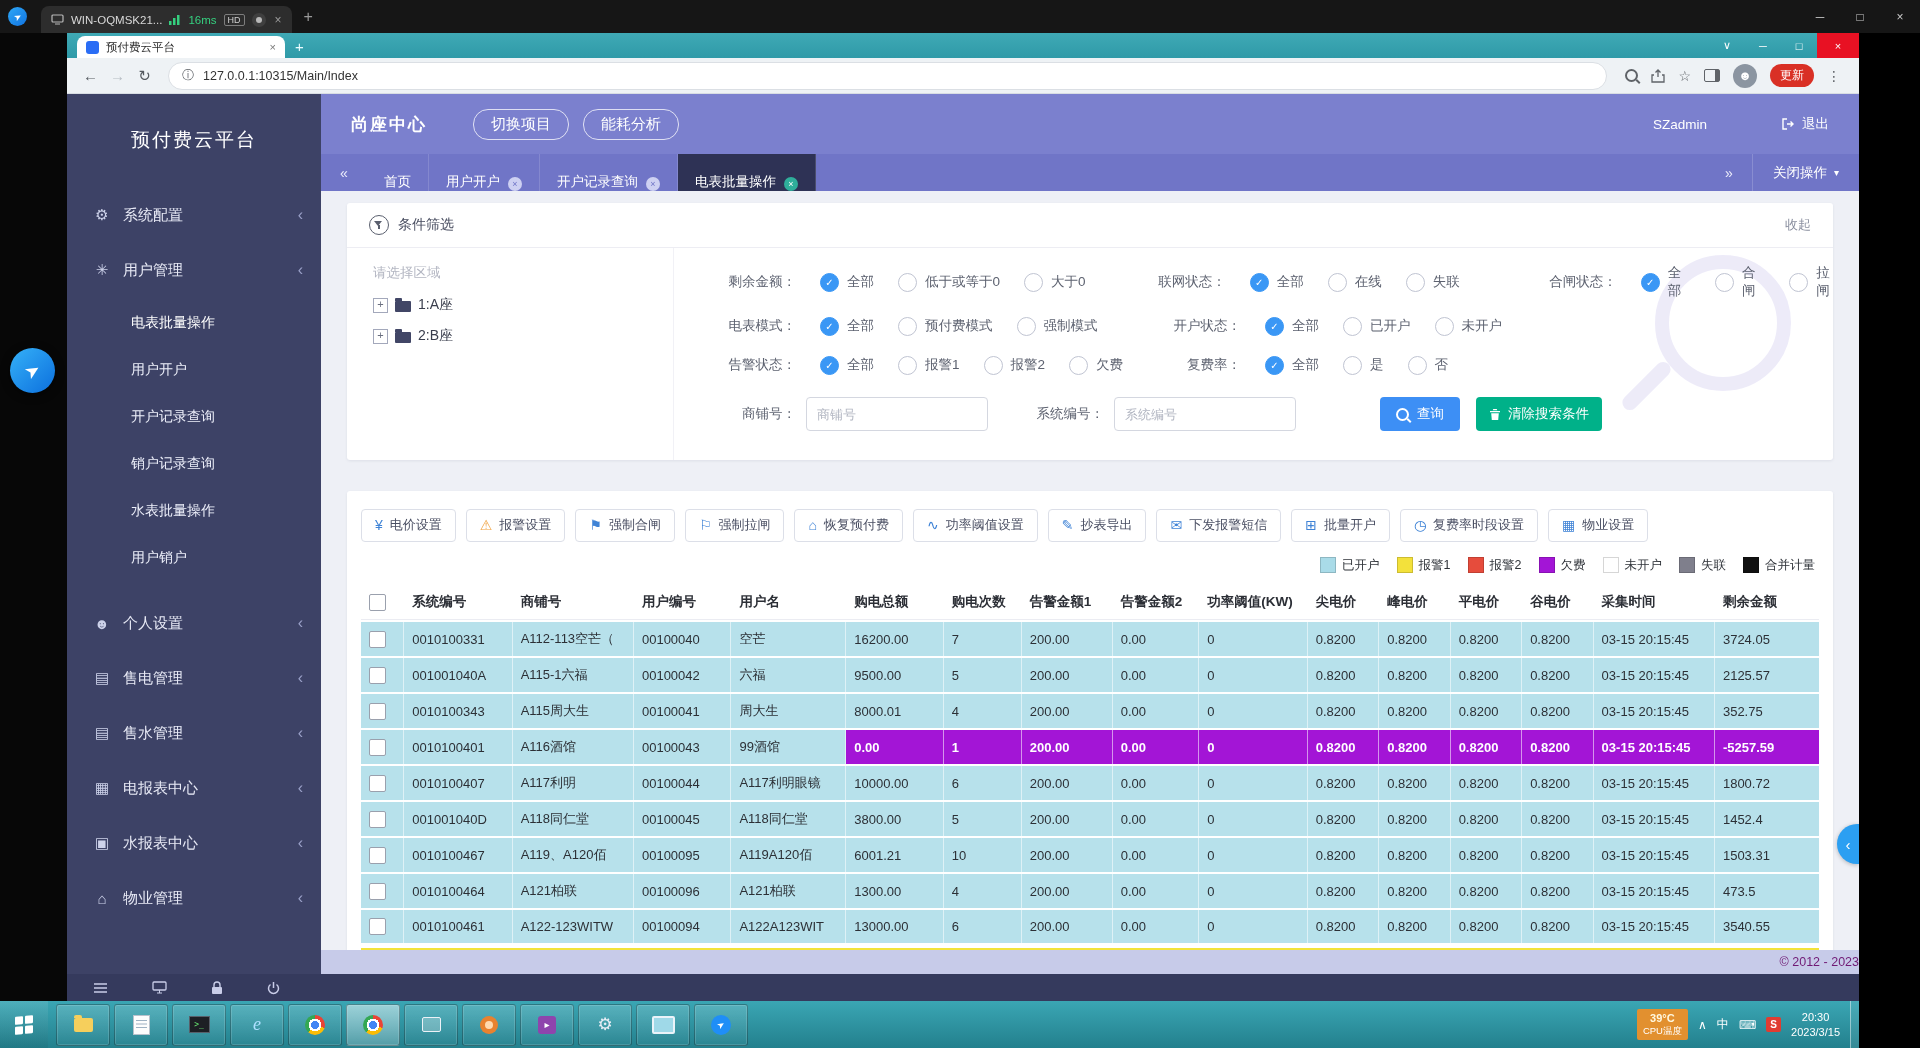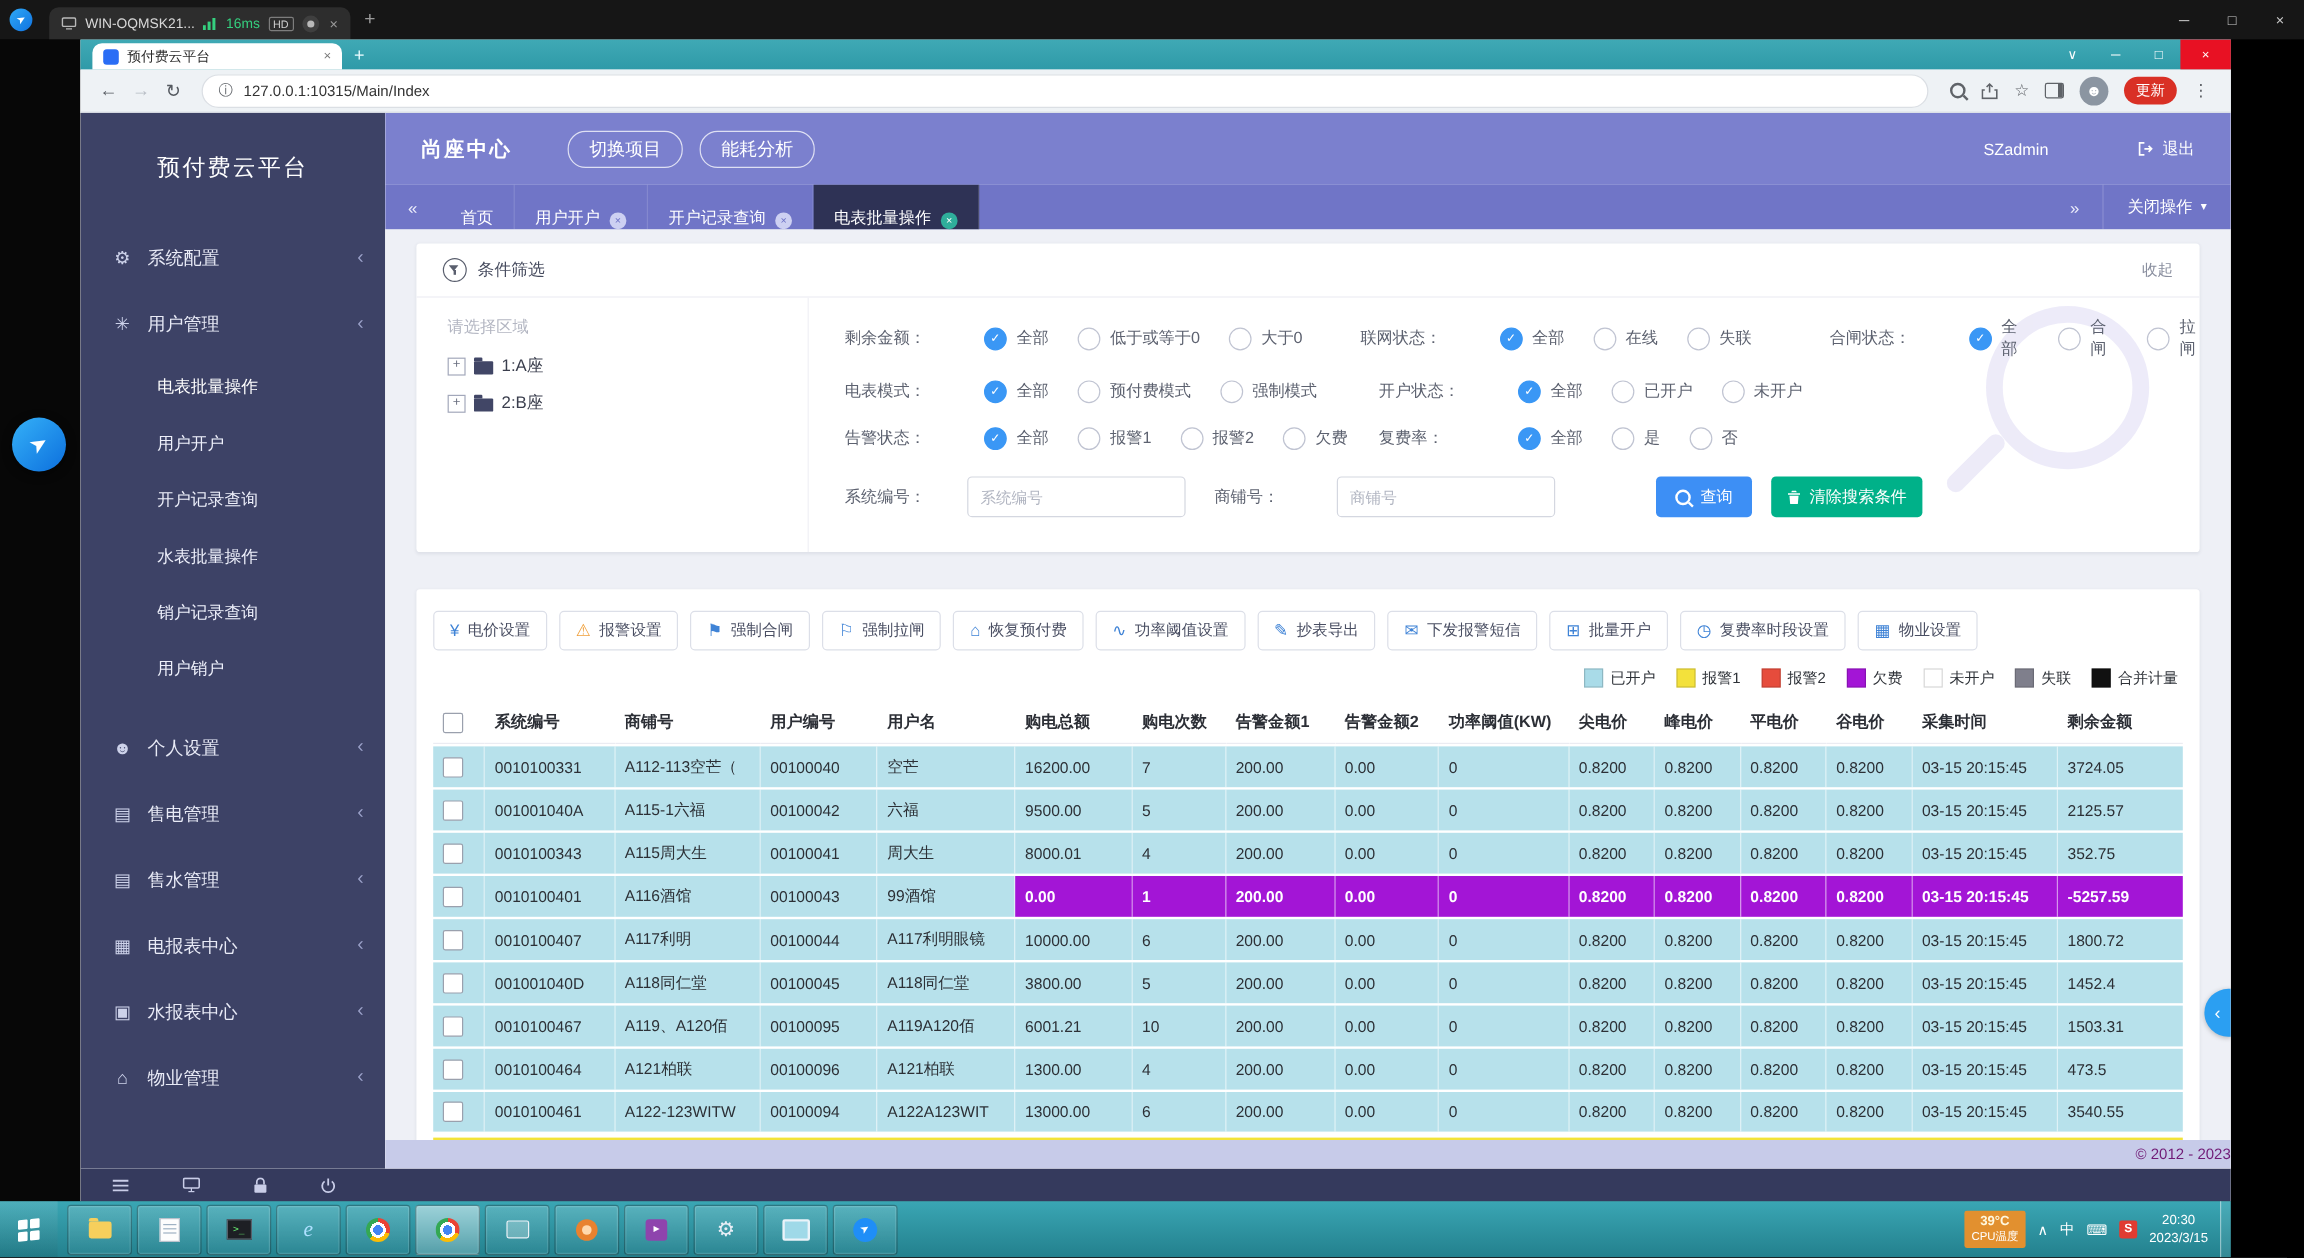--- a/index.html
+++ b/index.html
@@ -101,21 +101,21 @@
   .tree-hint{color:#b3b6c2;font-size:13.5px;margin-bottom:14px}
   .titem{display:flex;align-items:center;gap:7px;margin-bottom:13px;font-size:14px;color:#3a3e4d;cursor:pointer}
   .texp{width:13px;height:13px;border:1px solid #a3a8bb;color:#6a6f80;font-size:11px;line-height:11px;text-align:center;background:#fff;flex:none}
   .tfolder{width:16px;height:11px;background:#414666;border-radius:1px;position:relative;margin-top:3px;flex:none}
   .tfolder::before{content:"";position:absolute;top:-3px;left:0;width:7px;height:3px;background:#414666;border-radius:1px 1px 0 0}
   .filters{flex:1;padding:16px 0 0 30px;display:flex;flex-direction:column;gap:13px;position:relative;z-index:1}
   .f-row{display:flex;align-items:center;min-height:26px}
   .f-group{display:flex;align-items:center}
   .f-row .f-group:nth-child(1){width:445px}
   .f-row .f-group:nth-child(2){width:405px}
-  .f-label{width:92px;color:#5d6270;font-size:13.5px;flex:none}
+  .f-label{width:92px;text-align:right;color:#5d6270;font-size:13.5px;flex:none}
   .f-opt{display:flex;align-items:center;gap:8px;margin-left:24px;font-size:13.5px;color:#5d6270;cursor:pointer}
   .radio{width:17px;height:17px;border-radius:50%;border:1px solid #c0c4d2;background:#fff;display:flex;
          align-items:center;justify-content:center;flex:none}
   .radio.checked{background:#3a97f5;border-color:#3a97f5}
   .radio.checked::after{content:"✓";color:#fff;font-size:10px;font-weight:bold}
   .f-inputs-row{margin-top:6px;display:flex;align-items:center}
   .f-inputs{display:flex;align-items:center}
   .f-pair{display:flex;align-items:center;margin-right:24px}
   .f-input{width:160px;height:32px;border:1px solid #d4d7e0;border-radius:4px;margin-left:10px;padding:0 10px;
            font-size:13px;color:#333;font-family:inherit}
@@ -282,22 +282,22 @@
                     <span class="side-chev">‹</span>
                   </div>
                   <div class="side-group">
                     <span class="side-ico">✳</span>
                     <span class="side-label">用户管理</span>
                     <span class="side-chev">‹</span>
                   </div>
                   <div class="side-sub active">电表批量操作</div>
                   <div class="side-sub">用户开户</div>
                   <div class="side-sub">开户记录查询</div>
+                  <div class="side-sub">销户记录查询</div>
                   <div class="side-sub">水表批量操作</div>
-                  <div class="side-sub">销户记录查询</div>
                   <div class="side-sub">用户销户</div>
                   <div class="side-group gap">
                     <span class="side-ico">☻</span>
                     <span class="side-label">个人设置</span>
                     <span class="side-chev">‹</span>
                   </div>
                   <div class="side-group">
                     <span class="side-ico">▤</span>
                     <span class="side-label">售电管理</span>
                     <span class="side-chev">‹</span>
@@ -506,26 +506,26 @@
                             </label>
                             <label class="f-opt">
                               <span class="radio"></span>
                               <span>否</span>
                             </label>
                           </div>
                         </div>
                       <div class="f-row f-inputs-row">
                         <div class="f-inputs" id="f-inputs">
                             <div class="f-pair">
+                              <span class="f-label">商铺号：</span>
+                              <input class="f-input" placeholder="商铺号" style="">
+                            </div>
+                            <div class="f-pair">
                               <span class="f-label">系统编号：</span>
                               <input class="f-input" placeholder="系统编号" style="">
-                            </div>
-                            <div class="f-pair">
-                              <span class="f-label">商铺号：</span>
-                              <input class="f-input" placeholder="商铺号" style="">
                             </div>
                           </div>
                         <button class="btn-search">
                           <span class="mag w"></span>
                           <span>查询</span>
                         </button>
                         <button class="btn-clear">
                           <svg width="12" height="13" viewBox="0 0 12 13">
                               <path fill="#fff" d="M1 3h10v1.2H1zM4.3 1h3.4l.6 1.3H3.7zM2.2 5.2h7.6L9.2 12H2.8z"></path>
                             </svg>

